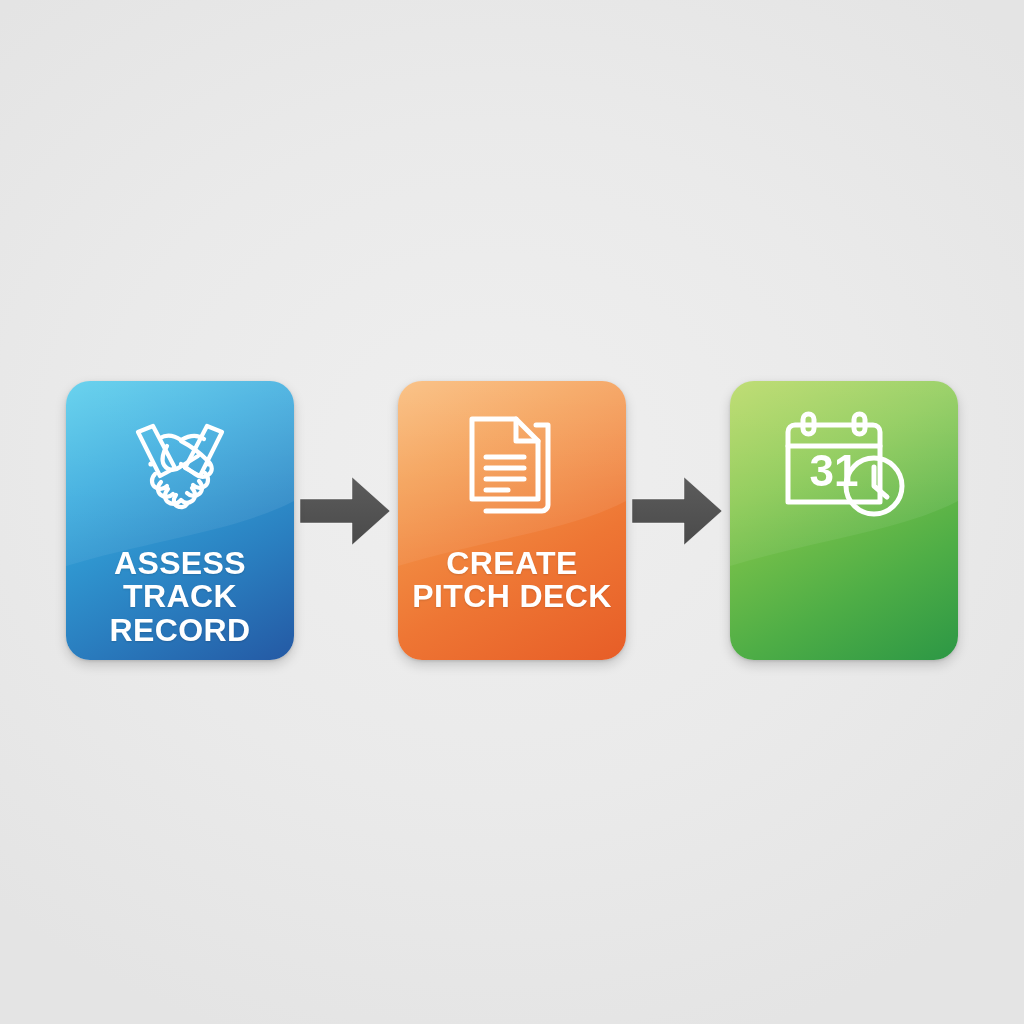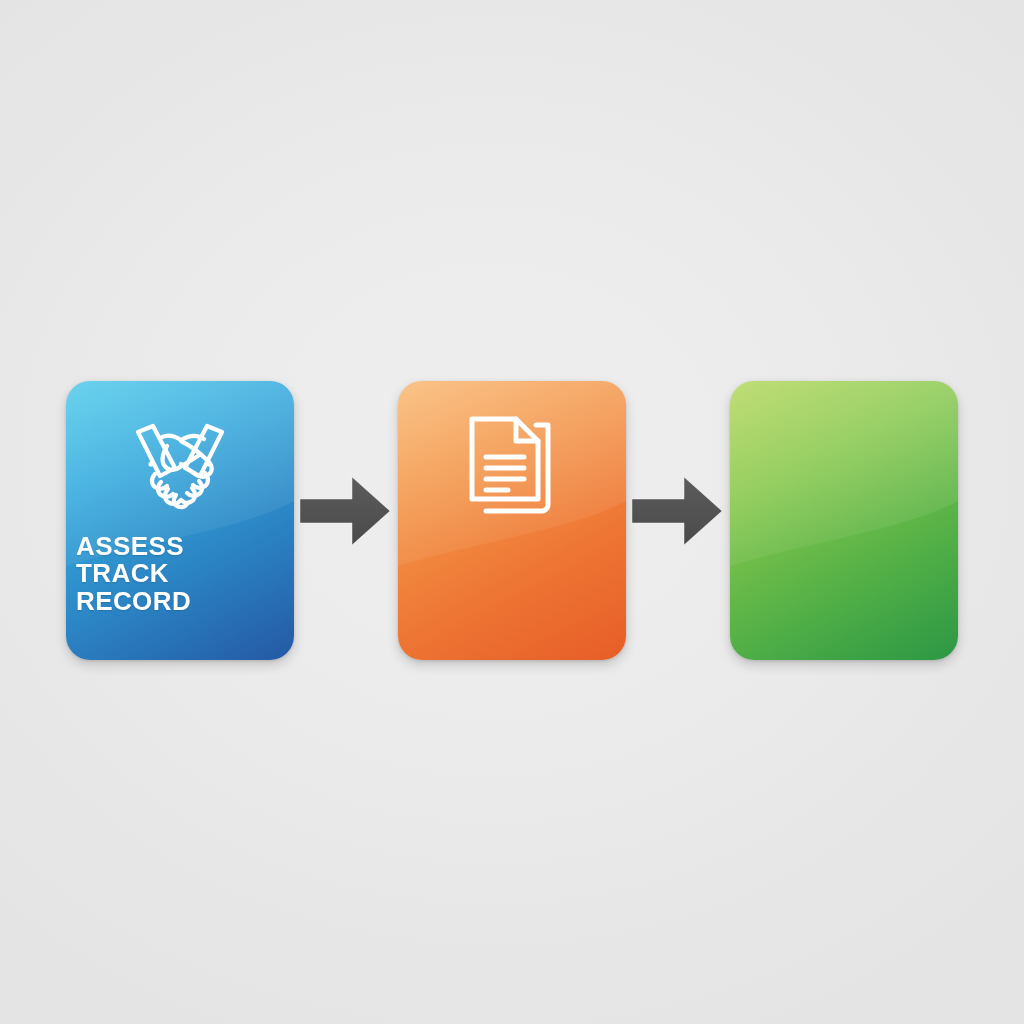--- a/index.html
+++ b/index.html
@@ -90,27 +90,28 @@
   .icon-wrap {
     margin-top: 26px;
     height: 116px;
     display: flex;
     align-items: center;
     justify-content: center;
   }
   .icon-wrap svg { display: block; }
 
   .card-label {
-    margin-top: 10px;
+    margin-top: 24px;
     width: 100%;
     padding: 0 10px;
     box-sizing: border-box;
+    text-align: center;
     color: #ffffff;
     font-weight: bold;
-    font-size: 26px;
+    font-size: 32px;
     line-height: 1.06;
     letter-spacing: 0.4px;
     text-shadow: 0 1px 2px rgba(0,0,0,0.14);
     white-space: pre-line;
   }
 
   
   .arrow-connector {
     width: 104px;
     flex: 0 0 auto;
@@ -210,20 +211,22 @@
 
             <path d="M12 10 L56 10 L78 32 L78 90 L12 90 Z"></path>
             <path d="M56 10 L56 32 L78 32"></path>
 
             <line x1="26" y1="48" x2="64" y2="48"></line>
             <line x1="26" y1="59" x2="64" y2="59"></line>
             <line x1="26" y1="70" x2="64" y2="70"></line>
             <line x1="26" y1="81" x2="48" y2="81"></line>
           </svg>
         </div>
+        <div class="card-label">CREATE
+PITCH DECK</div>
       </div>
     </div>
 
     <div class="arrow-connector">
       <svg width="92" height="84" viewBox="0 0 92 84">
         <defs>
           <linearGradient id="arrGrad2" x1="0" y1="0" x2="0" y2="1">
             <stop offset="0%" stop-color="#5c5c5c"></stop>
             <stop offset="100%" stop-color="#4a4a4a"></stop>
           </linearGradient>
@@ -241,17 +244,34 @@
             <linearGradient id="glossGreen" x1="0" y1="0" x2="0.25" y2="1">
               <stop offset="0%" stop-color="#ffffff" stop-opacity="0.22"></stop>
               <stop offset="100%" stop-color="#ffffff" stop-opacity="0.05"></stop>
             </linearGradient>
           </defs>
           <path d="M0,0 L228,0 L228,120 C170,150 90,158 0,185 Z" fill="url(#glossGreen)"></path>
         </svg>
       </div>
 
       <div class="card-inner">
+        <div class="icon-wrap">
+          <svg width="128" height="110" viewBox="0 0 128 110" fill="none" stroke="#ffffff" stroke-width="5" stroke-linecap="round" stroke-linejoin="round">
+
+            <path d="M8 22 C8 18 11 15 15 15 L93 15 C97 15 100 18 100 22 L100 92 L8 92 Z"></path>
+
+            <line x1="8" y1="36" x2="100" y2="36"></line>
+
+            <rect x="23" y="4" width="11" height="20" rx="5.5"></rect>
+            <rect x="74" y="4" width="11" height="20" rx="5.5"></rect>
+
+            <text x="54" y="76" font-family="'Liberation Sans', sans-serif" font-size="44" font-weight="bold" fill="#ffffff" stroke="none" text-anchor="middle">31</text>
+
+            <circle cx="94" cy="76" r="28" fill="none" stroke="#ffffff" stroke-width="5"></circle>
+            <circle cx="94" cy="76" r="31.5" fill="none" stroke-width="0"></circle>
+            <path d="M94 57 L94 76 L107 87"></path>
+          </svg>
+        </div>
       </div>
     </div>
 
   </div>
 </div>
 
 </body></html>

